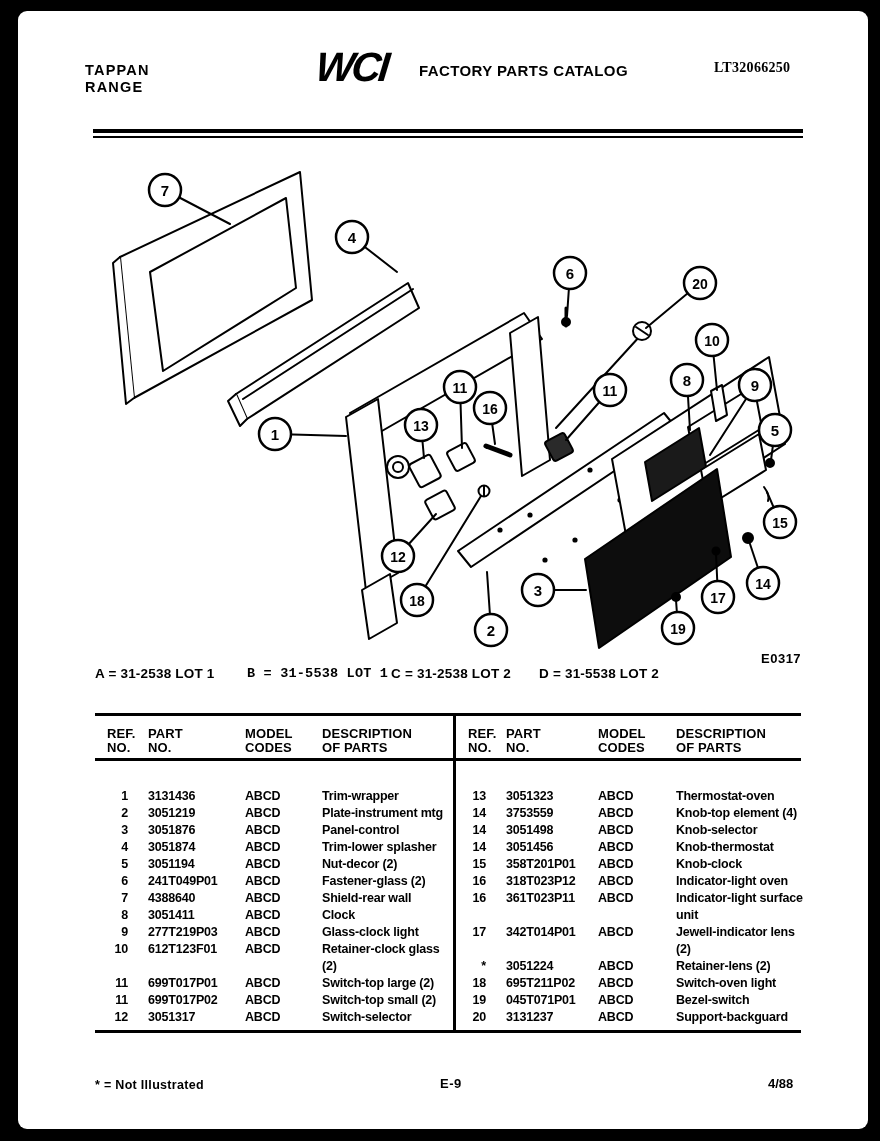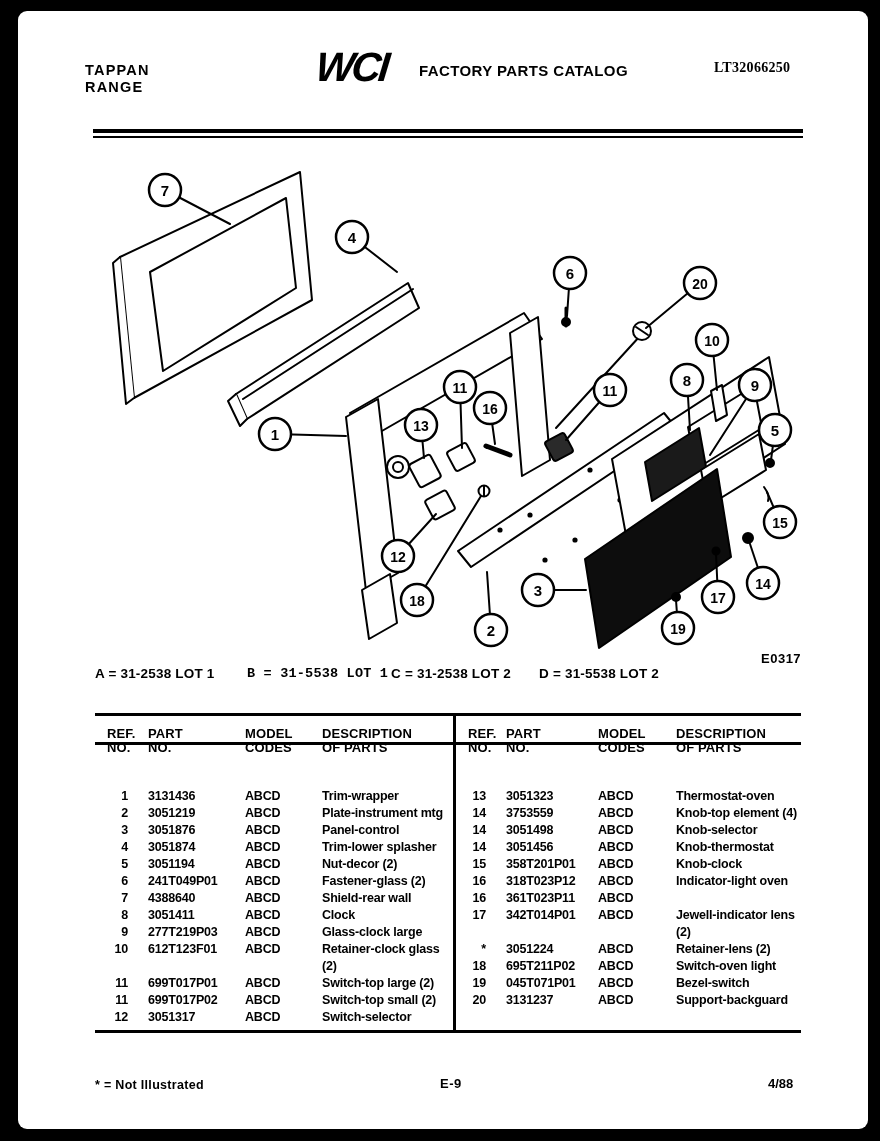--- a/index.html
+++ b/index.html
@@ -24,21 +24,21 @@
   .figure-code{left:761px;top:651px;font-size:13px;letter-spacing:0.5px;text-align:center;}
   .lot-line span{position:absolute;top:666px;font-size:13.5px;letter-spacing:0.2px;white-space:nowrap;}
   .lot-a{left:95px;} .lot-b{left:247px;font-family:Liberation Mono, monospace;} .lot-c{left:391px;} .lot-d{left:539px;}
 
   
   .parts-table{left:95px;top:713px;width:706px;height:314px;border-top:3px solid #000;border-bottom:3px solid #000;}
   .parts-table .v-divider{position:absolute;left:358px;top:0;bottom:0;width:3px;background:#000;}
   .half{position:absolute;top:0;bottom:0;}
   .half-left{left:0;width:358px;}
   .half-right{left:361px;right:0;}
-  .thead{position:absolute;top:0;left:0;right:0;height:29px;border-bottom:3px solid #000;display:grid;padding-top:11px;box-sizing:border-box;font-size:13px;line-height:14px;letter-spacing:0.1px;}
+  .thead{position:absolute;top:0;left:0;right:0;height:45px;border-bottom:3px solid #000;display:grid;padding-top:11px;box-sizing:border-box;font-size:13px;line-height:14px;letter-spacing:0.1px;}
   .half-left .thead,.half-left .row{grid-template-columns:53px 97px 77px 1fr;}
   .half-right .thead,.half-right .row{grid-template-columns:50px 92px 78px 1fr;}
   .thead .h1{padding-left:12px;}
   .tbody{position:absolute;top:48px;left:0;right:0;bottom:0;padding-top:24px;}
   .row{display:grid;font-size:12.5px;line-height:17px;letter-spacing:-0.2px;}
   .row .c1{text-align:right;padding-right:20px;}
   .row .c4{white-space:pre;}
 
   
   .footer-left{left:95px;top:1078px;font-size:12.5px;letter-spacing:0.3px;}
@@ -271,21 +271,21 @@
         <div class="row">
           <div class="c1">8</div>
           <div class="c2">3051411</div>
           <div class="c3">ABCD</div>
           <div class="c4">Clock</div>
         </div>
         <div class="row">
           <div class="c1">9</div>
           <div class="c2">277T219P03</div>
           <div class="c3">ABCD</div>
-          <div class="c4">Glass-clock large</div>
+          <div class="c4">Glass-clock light</div>
         </div>
         <div class="row">
           <div class="c1">10</div>
           <div class="c2">612T123F01</div>
           <div class="c3">ABCD</div>
           <div class="c4">Retainer-clock glass
 (2)</div>
         </div>
         <div class="row">
           <div class="c1">11</div>
@@ -362,20 +362,22 @@
         <div class="row">
           <div class="c1">16</div>
           <div class="c2">318T023P12</div>
           <div class="c3">ABCD</div>
           <div class="c4">Indicator-light oven</div>
         </div>
         <div class="row">
           <div class="c1">16</div>
           <div class="c2">361T023P11</div>
           <div class="c3">ABCD</div>
+          <div class="c4">Indicator-light surface
+unit</div>
         </div>
         <div class="row">
           <div class="c1">17</div>
           <div class="c2">342T014P01</div>
           <div class="c3">ABCD</div>
           <div class="c4">Jewell-indicator lens
 (2)</div>
         </div>
         <div class="row">
           <div class="c1">*</div>

